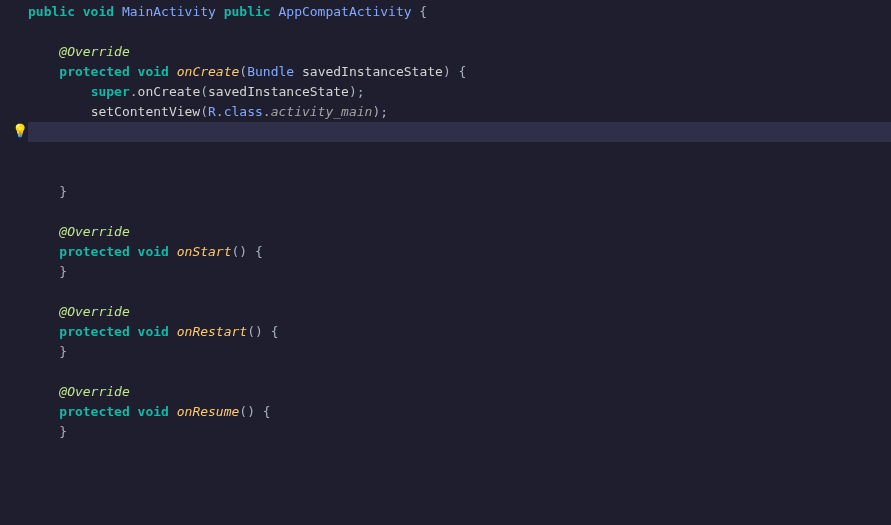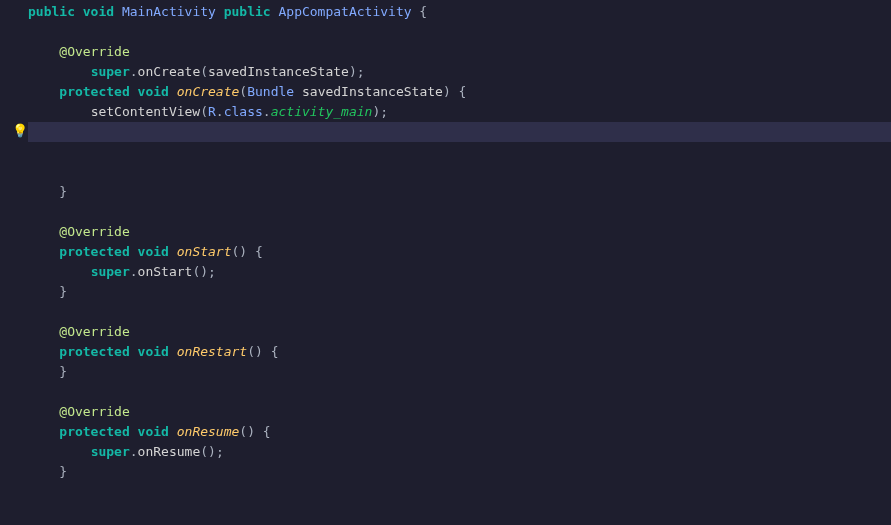--- a/index.html
+++ b/index.html
@@ -27,75 +27,73 @@
       top: 121px;
       font-size: 13px;
       cursor: pointer;
     }
     .line { white-space: pre; height: 20px; position: relative; }
     .line.cursor-line { background: #2f2f4a; }
     .kw { color: #14b8a6; font-weight: 600; }
     .type { color: #82aaff; }
     .method-def { color: #ffcb6b; font-style: italic; }
     .method-call { color: #d4d4d4; }
-    .annotation { color: #c3e88d; }
-    .field { color: #22c55e; font-style: italic; margin-top: 16px; }
+    .annotation { color: #c3e88d; font-style: italic; }
+    .field { color: #a3a3a3; font-style: italic; margin-top: 16px; }
     .param { color: #d4d4d4; }
     .punc { color: #abb2bf; }
   </style>
 </head>
 <body>
 
 <div class="gutter">
   <span class="hint-bulb">💡</span>
 </div>
 
 <div class="editor">
 
   <div class="line"><span class="kw">public</span><span> </span><span class="kw">void</span><span> </span><span class="type">MainActivity</span><span> </span><span class="kw">public</span><span> </span><span class="type">AppCompatActivity</span><span class="punc"> {</span></div>
 
   <div class="line"></div>
 
   <div class="line"><span>    </span><span class="annotation">@Override</span></div>
 
+  <div class="line"><span>    </span><span class="kw">protected</span><span> </span><span class="kw">void</span><span> </span><span class="method-def">onCreate</span><span class="punc">(</span><span class="type">Bundle</span><span> </span><span class="param">savedInstanceState</span><span class="punc">)</span><span class="punc"> {</span></div>
+
   <div class="line"><span>        </span><span class="kw">super</span><span class="punc">.</span><span class="method-call">onCreate</span><span class="punc">(</span><span class="param">savedInstanceState</span><span class="punc">);</span></div>
-
-  <div class="line"><span>    </span><span class="kw">protected</span><span> </span><span class="kw">void</span><span> </span><span class="method-def">onCreate</span><span class="punc">(</span><span class="type">Bundle</span><span> </span><span class="param">savedInstanceState</span><span class="punc">)</span><span class="punc"> {</span></div>
 
   <div class="line"><span>        </span><span class="method-call">setContentView</span><span class="punc">(</span><span class="type">R</span><span class="punc">.</span><span class="type">class</span><span class="punc">.</span><span class="field">activity_main</span><span class="punc">);</span></div>
 
   <div class="line cursor-line"><span>        </span></div>
 
   <div class="line"></div>
   <div class="line"></div>
 
   <div class="line"><span>    </span><span class="punc">}</span></div>
 
   <div class="line"></div>
 
   <div class="line"><span>    </span><span class="annotation">@Override</span></div>
 
   <div class="line"><span>    </span><span class="kw">protected</span><span> </span><span class="kw">void</span><span> </span><span class="method-def">onStart</span><span class="punc">()</span><span class="punc"> {</span></div>
 
-  <div class="line"><span>        </span><span class="kw">super</span><span class="punc">.</span><span class="method-call">onStart</span><span class="punc">()</span><span class="punc">;</span></div>
 
   <div class="line"><span>    </span><span class="punc">}</span></div>
 
   <div class="line"></div>
 
   <div class="line"><span>    </span><span class="annotation">@Override</span></div>
 
   <div class="line"><span>    </span><span class="kw">protected</span><span> </span><span class="kw">void</span><span> </span><span class="method-def">onRestart</span><span class="punc">()</span><span class="punc"> {</span></div>
 
 
   <div class="line"><span>    </span><span class="punc">}</span></div>
 
   <div class="line"></div>
 
   <div class="line"><span>    </span><span class="annotation">@Override</span></div>
 
   <div class="line"><span>    </span><span class="kw">protected</span><span> </span><span class="kw">void</span><span> </span><span class="method-def">onResume</span><span class="punc">()</span><span class="punc"> {</span></div>
 
-  <div class="line"><span>        </span><span class="kw">super</span><span class="punc">.</span><span class="method-call">onResume</span><span class="punc">()</span><span class="punc">;</span></div>
 
   <div class="line"><span>    </span><span class="punc">}</span></div>
 
 </div>
 
 </body></html>

